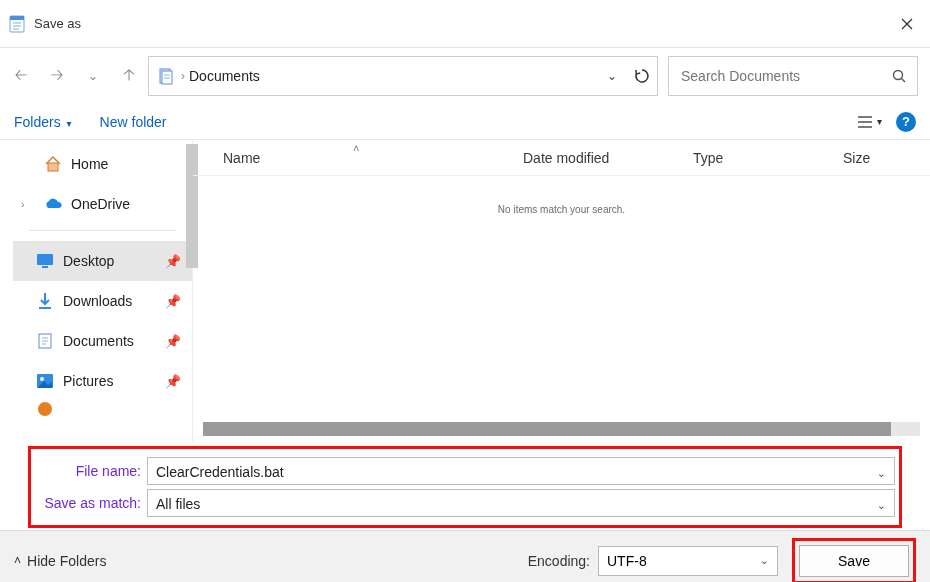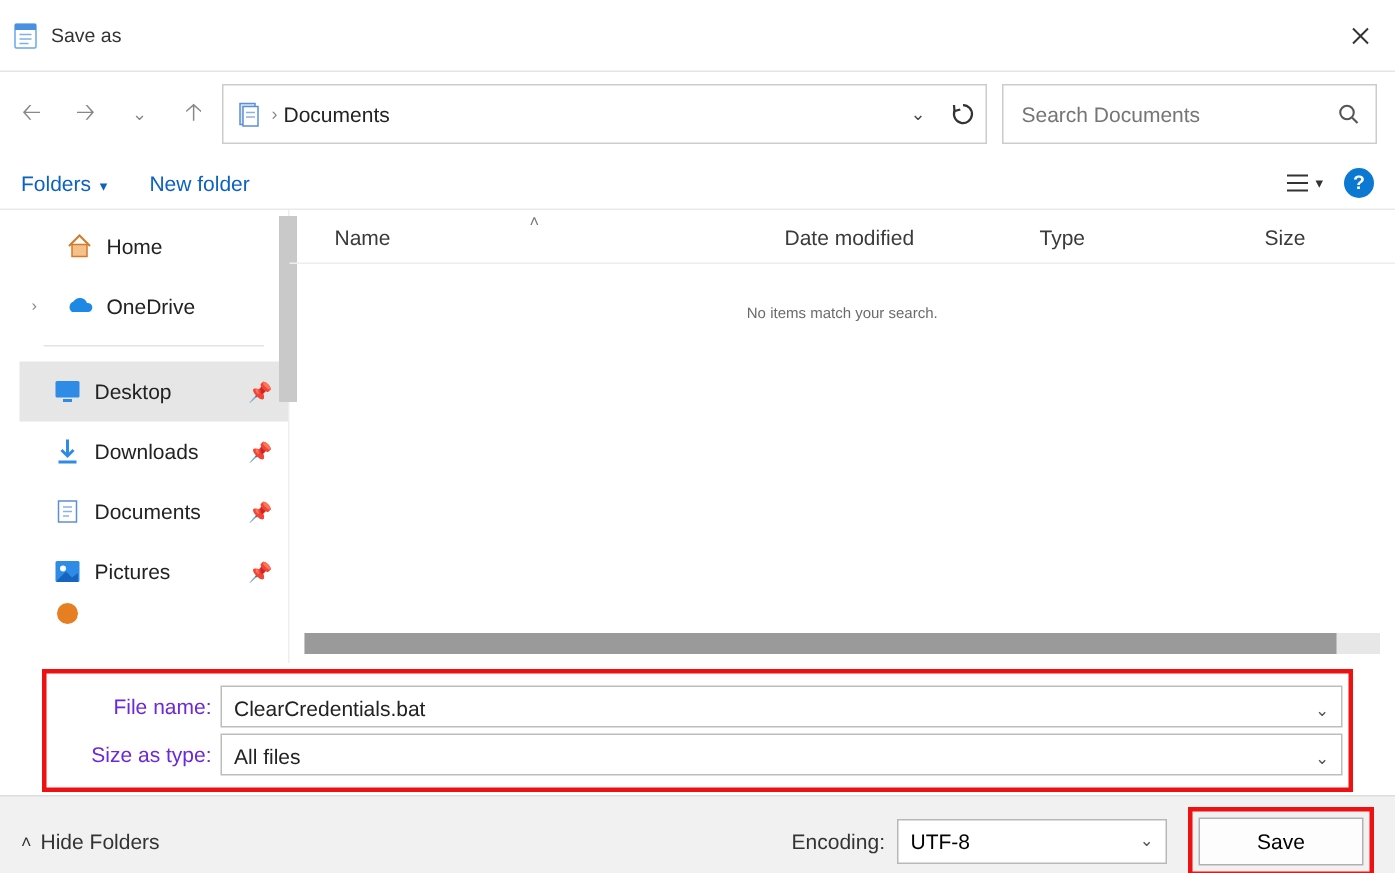--- a/index.html
+++ b/index.html
@@ -264,21 +264,21 @@
 <div class="fields">
   <div class="redbox1">
     <div class="fieldrow">
       <label>File name:</label>
       <div class="combo">
         <span>ClearCredentials.bat</span>
         <span class="dd">⌄</span>
       </div>
     </div>
     <div class="fieldrow">
-      <label>Size as type:</label>
+      <label>Save as match:</label>
       <div class="combo">
         <span>All files</span>
         <span class="dd">⌄</span>
       </div>
     </div>
   </div>
 </div>
 
 <div class="footer">
   <div class="hidefold">

